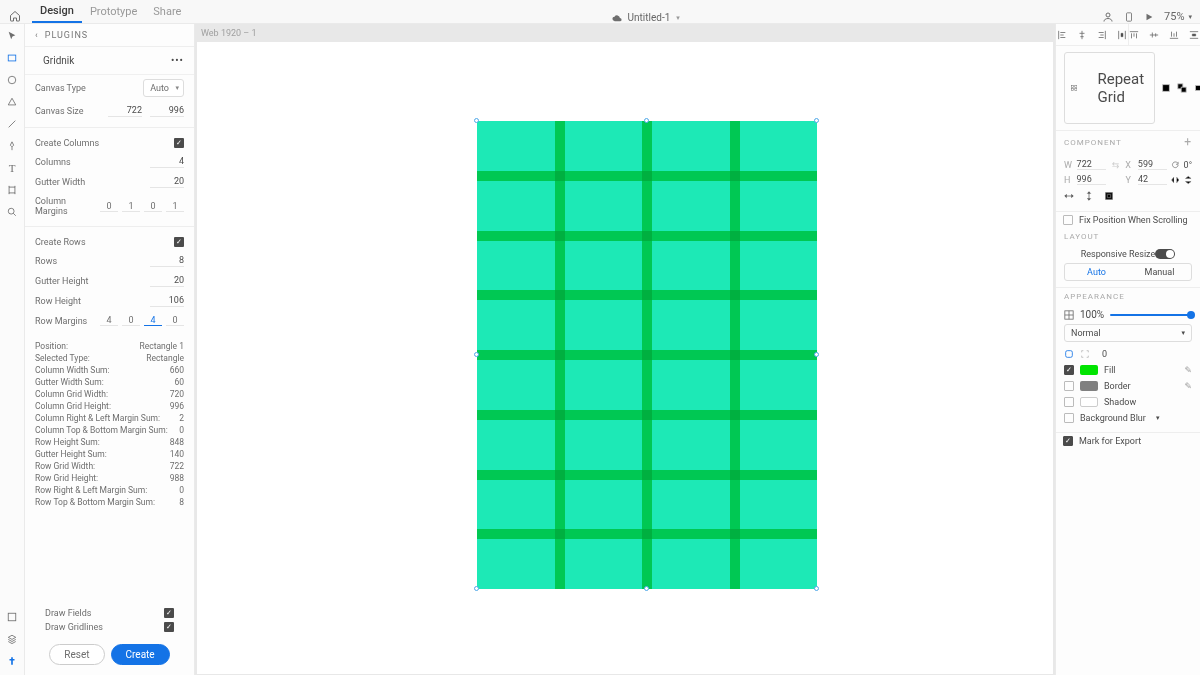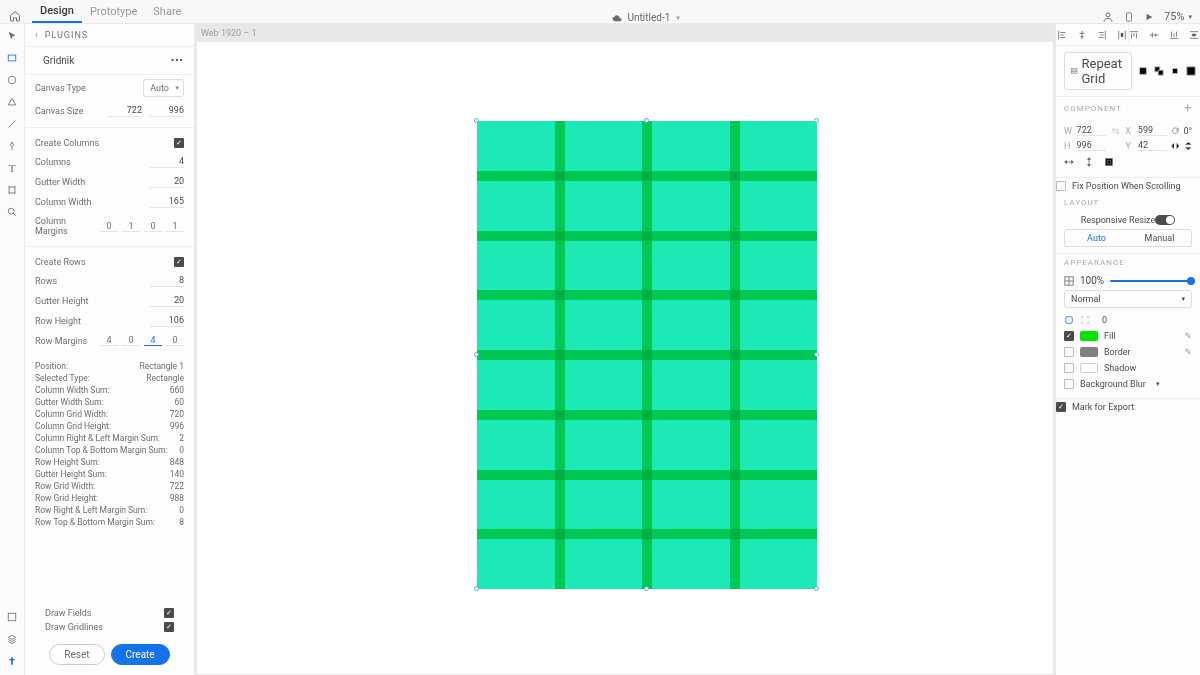--- a/index.html
+++ b/index.html
@@ -54,29 +54,29 @@
 .grid { position:absolute; background:#1de9b6; }
 .handle { position:absolute; width:5px; height:5px; background:#fff; border:1px solid #4fa8e8; border-radius:50%;}
 
 
 .rpanel { width: 145px; background:#fdfdfd; border-left:1px solid #eaeaea; }
 .rtop { display:flex; border-bottom:1px solid #eee; height:22px; }
 .rtop .rg { flex:1; display:flex; align-items:center; justify-content:center; gap:10px;}
 .rtop .sep { width:1px; background:#eee;}
 .ri { width:10px;height:10px; color:#6e6e6e; cursor:pointer;}
 .repeat { display:flex; align-items:center; padding:6px 8px; gap:6px; border-bottom:1px solid #eee;}
-.repeat .lbl { border:1px solid #ddd; border-radius:3px; padding:3px 6px; font-size:13px; display:flex;align-items:center;gap:4px;}
+.repeat .lbl { border:1px solid #ddd; border-radius:3px; padding:17px 6px; font-size:15px; display:flex;align-items:center;gap:20px;}
 .repeat .ops { margin-left:auto; display:flex; gap:6px; color:#c0c0c0;}
 .rsec { padding:6px 8px; border-bottom:1px solid #eee;}
 .rsecl { font-size:8px; letter-spacing:1px; color:#aaa; display:flex; justify-content:space-between; align-items:center; padding:4px 8px 2px;}
 .dimrow { display:flex; align-items:center; gap:4px; font-size:9px; padding:2px 0;}
 .dimrow .k { color:#aaa; width:10px;}
 .dimrow .v { border-bottom:1px solid #e5e5e5; width:34px;}
 .opsrow { display:flex; gap:10px; padding:4px 0; color:#6e6e6e;}
-.chkrow { display:flex; align-items:center; gap:6px; font-size:9px; padding:3px 0;}
+.chkrow { display:flex; align-items:center; gap:6px; font-size:9px; padding:3px 7px;}
 .chkbox { width:10px;height:10px; border:1px solid #bbb; border-radius:1px;}
 .chkbox.on { background:#4b4b4b; border-color:#4b4b4b; display:flex;align-items:center;justify-content:center;color:#fff;font-size:7px;}
 .toggle { width:20px;height:10px;background:#4b4b4b;border-radius:5px;position:relative;}
 .toggle::after{content:"";position:absolute;right:1px;top:1px;width:8px;height:8px;background:#fff;border-radius:50%;}
 .segbtn { display:flex; border:1px solid #ddd; border-radius:3px; overflow:hidden; margin-top:4px;}
 .segbtn div{ flex:1; text-align:center; font-size:9px; padding:3px 0;}
 .segbtn .on{ color:#1473e6; }
 .slider { height:2px; background:#1473e6; flex:1; position:relative; border-radius:1px;}
 .slider::after{content:"";position:absolute;right:-3px;top:-3px;width:8px;height:8px;background:#1473e6;border-radius:50%;}
 .blend { border:1px solid #ddd;border-radius:3px; padding:3px 6px; font-size:9px; display:flex;justify-content:space-between;align-items:center; margin-top:4px;}
@@ -214,24 +214,20 @@
         <span>Create Columns</span>
         <div class="chk">✓</div>
       </div>
     <div class="row">
         <span>Columns</span>
         <span class="nval">4</span>
       </div>
     <div class="row">
         <span>Gutter Width</span>
         <span class="nval">20</span>
-      </div>
-    <div class="row">
-        <span>Column Width</span>
-        <span class="nval">165</span>
       </div>
     <div class="row">
         <span>Column Margins</span>
       <div class="m4">
         <span>0</span>
           <span>1</span>
           <span>0</span>
           <span>1</span>
       </div>
     </div>

